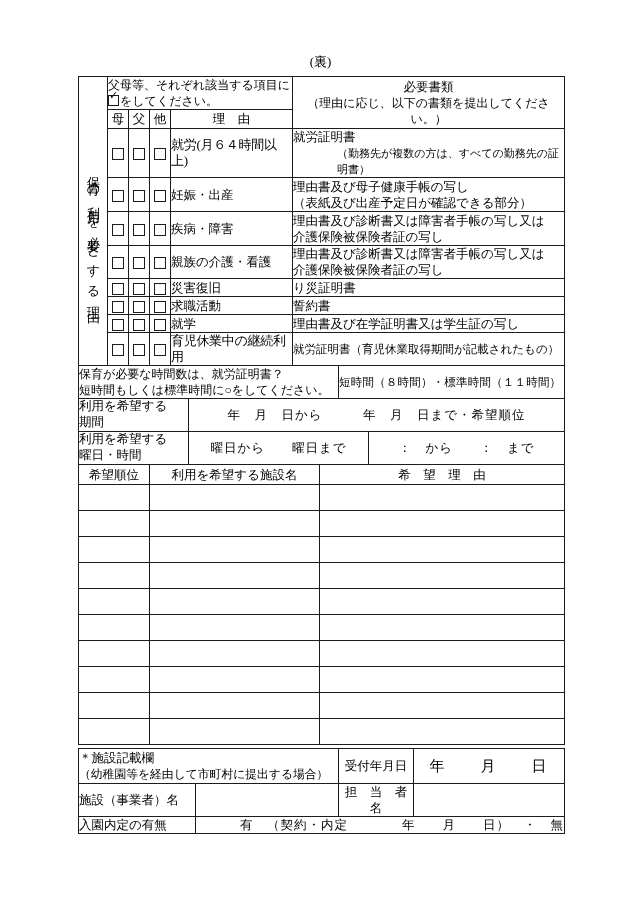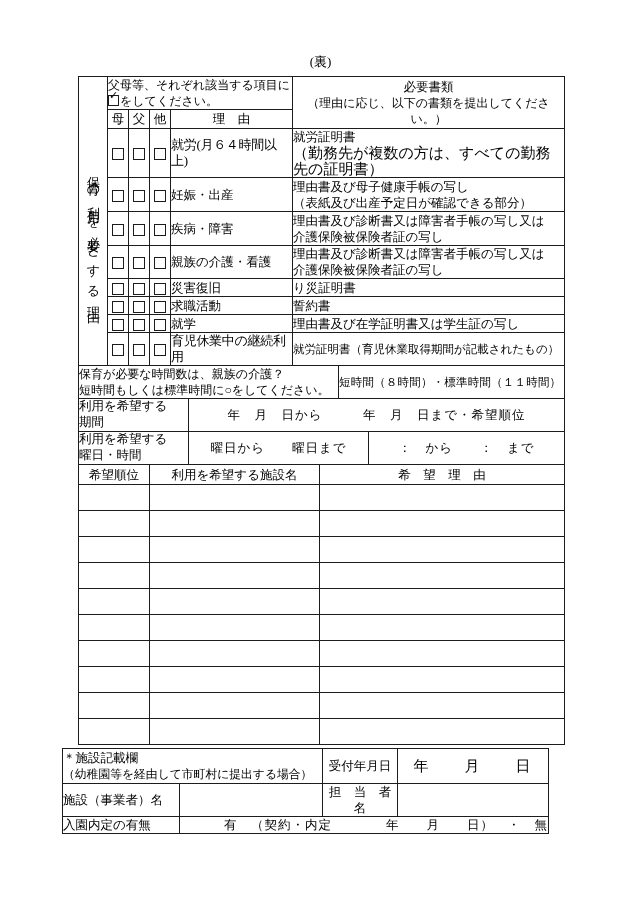--- a/index.html
+++ b/index.html
@@ -6,21 +6,21 @@
   .page{
     position:relative;width:630px;height:903px;background:#ffffff;
     font-family:"Liberation Serif","DejaVu Serif",serif;
     color:#000;font-size:12.5px;overflow:hidden;
   }
   .side-title{position:absolute;left:78px;top:53px;width:485px;text-align:center;font-size:13px;}
   table.t{border-collapse:collapse;table-layout:fixed;position:absolute;background:#fff;}
   table.t td{border:1px solid #1c1c1c;padding:0;overflow:hidden;vertical-align:middle;line-height:16px;}
   .t1{left:78px;top:76px;width:486px;}
   .t2{left:78px;top:365px;width:486px;}
-  .t4{left:62px;top:748px;width:486px;}
+  .t4{left:78px;top:748px;width:486px;}
   
   .rh-h1{height:33px}.rh-h2{height:19px}
   .rh-a{height:35px}.rh-b{height:34px}.rh-c{height:32px}.rh-s{height:18px}
   .rh-q{height:31px}.rh-p{height:33px}.rh-w{height:20px}.rh-e{height:26px}
   .rh-o1{height:35px}.rh-o2{height:17px}
   
   .vcell{text-align:center;}
   .vtext{writing-mode:vertical-rl;text-orientation:upright;letter-spacing:5px;
          font-size:13px;display:inline-block;line-height:29px;}
   .instr{font-size:12px;padding-left:2px;}
@@ -28,21 +28,21 @@
   .docs-h{text-align:center;}
   .docs-h .sub{font-size:12px;}
   .chead{text-align:center;font-size:12.5px;}
   .cbcell{text-align:center;}
   .cb{display:inline-block;width:10px;height:10px;border:1px solid #1c1c1c;vertical-align:middle;background:#fff;}
   .cbg{display:inline-block;width:9px;height:9px;border:1px solid #1c1c1c;position:relative;vertical-align:-1px;margin-right:1px;}
   .cbg .mark{position:absolute;left:0px;top:-6px;font-size:11px;line-height:11px;font-family:"DejaVu Sans",sans-serif;}
   .reason{padding-left:2px;font-size:12.5px;}
   .reason.tight{font-size:13px;letter-spacing:-0.3px;}
   .docs{padding-left:3px;font-size:12.5px;}
-  .docs .small{font-size:15px;}
+  .docs .small{font-size:11px;margin-left:44px;}
   .docs .mid{font-size:11.5px;}
   .docs .ctr{text-align:center;}
   .qcell{font-size:12px;padding-left:4px;}
   .optcell{text-align:left;font-size:11.5px;letter-spacing:0.2px;}
   .lbl{padding-left:4px;font-size:12.5px;font-family:Liberation Mono, monospace;}
   .val{text-align:center;letter-spacing:1px;font-size:12.5px;}
   .wh{text-align:center;font-size:12.5px;}
   .o-lbl{padding-left:5px;font-size:12.5px;}
   .o-lbl .l2{font-size:11.8px;}
   .o-c{text-align:center;font-size:12.5px;}
@@ -179,21 +179,21 @@
       <col style="width:71px">
         <col style="width:39px">
         <col style="width:131px">
       <col style="width:19px">
         <col style="width:30px">
         <col style="width:196px">
     </colgroup>
     <tbody>
         <tr class="rh-q">
       <td class="qcell" colspan="4">
-        <div>保育が必要な時間数は、親族の介護？</div>
+        <div>保育が必要な時間数は、就労証明書？</div>
         <div>短時間もしくは標準時間に○をしてください。</div>
       </td>
       <td class="optcell" colspan="2">短時間（８時間）・標準時間（１１時間）</td>
     </tr>
     <tr class="rh-p">
       <td class="lbl" colspan="2">
         <div>利用を希望する</div>
         <div>期間</div>
       </td>
       <td class="val" colspan="4">年　月　日から　　　年　月　日まで・希望順位</td>

